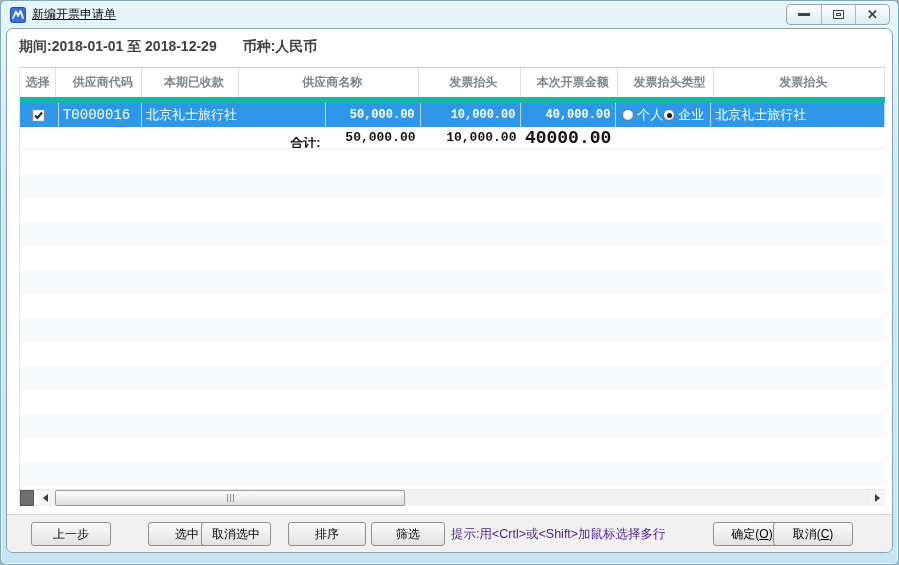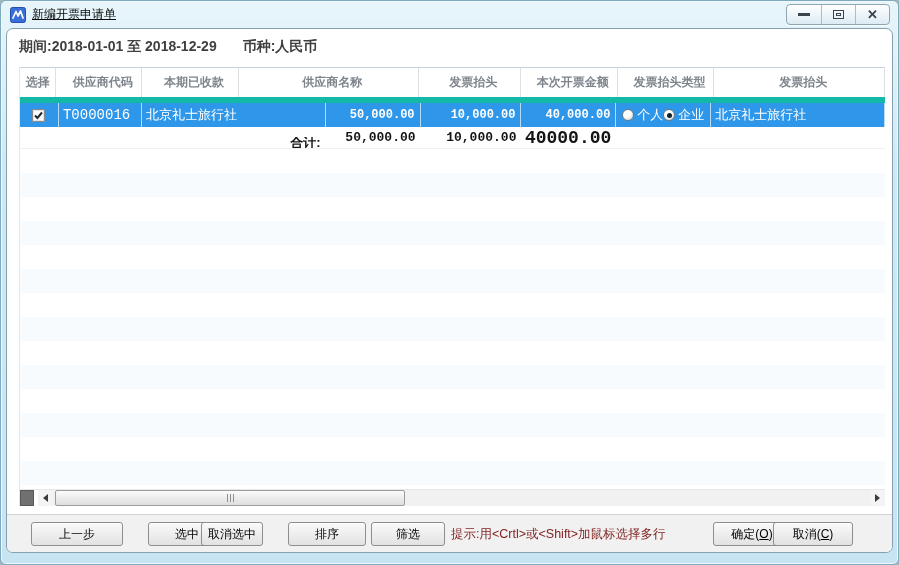--- a/index.html
+++ b/index.html
@@ -68,21 +68,21 @@
   .sb-track { flex:1; position:relative; background:#f1f1f1; }
   .sb-thumb { position:absolute; left:2px; top:0; width:350px; height:16px; border:1px solid #9c9c9c; border-radius:2px;
               background:linear-gradient(#fbfbfb,#dedede); display:flex; align-items:center; justify-content:center; }
   .grip { width:1px; height:8px; background:#8f8f8f; box-shadow:-3px 0 0 #8f8f8f, 3px 0 0 #8f8f8f; }
 
   
   .footer { position:absolute; left:0; right:0; bottom:0; height:38px; background:#f1f1f1; border-top:1px solid #d2d2d2; }
   .btn { position:absolute; top:7px; height:24px; border:1px solid #8e8e8e; border-radius:3px;
          background:linear-gradient(#fafafa,#e2e2e2); box-shadow:inset 0 1px 0 #ffffff;
          font-size:12px; color:#000; display:flex; align-items:center; justify-content:center; cursor:default; white-space:nowrap; }
-  .hint { position:absolute; left:444px; top:0; height:38px; display:flex; align-items:center; font-size:12.5px; color:#7f1d1d; white-space:nowrap; }
+  .hint { position:absolute; left:444px; top:0; height:38px; display:flex; align-items:center; font-size:12.5px; color:#4c1d95; white-space:nowrap; }
   .mn { text-decoration:underline; }
 </style>
 </head>
 <body>
 
 <div class="stage">
   <div class="window">
 
     <div class="titlebar">
       <span class="app-icon">
@@ -172,23 +172,23 @@
                 <span class="grip"></span>
               </div>
           </div>
           <div class="sb-btn">
               <span class="arr-r"></span>
             </div>
         </div>
       </div>
 
       <div class="footer">
-        <div class="btn" style="left:24px;  width:92px;">上一步</div>
+        <div class="btn" style="left:24px;  width:80px;">上一步</div>
         <div class="btn" style="left:109px; width:78px;margin-left:32px;">选中</div>
-        <div class="btn" style="left:194px; width:62px;">取消选中</div>
+        <div class="btn" style="left:194px; width:70px;">取消选中</div>
         <div class="btn" style="left:281px; width:78px;">排序</div>
         <div class="btn" style="left:364px; width:74px;">筛选</div>
 
         <div class="hint">提示:用&lt;Crtl&gt;或&lt;Shift&gt;加鼠标选择多行</div>
 
         <div class="btn" style="left:706px; width:78px;">
           <span>确定(</span>
             <span class="mn">O</span>
             <span>)</span>
         </div>

